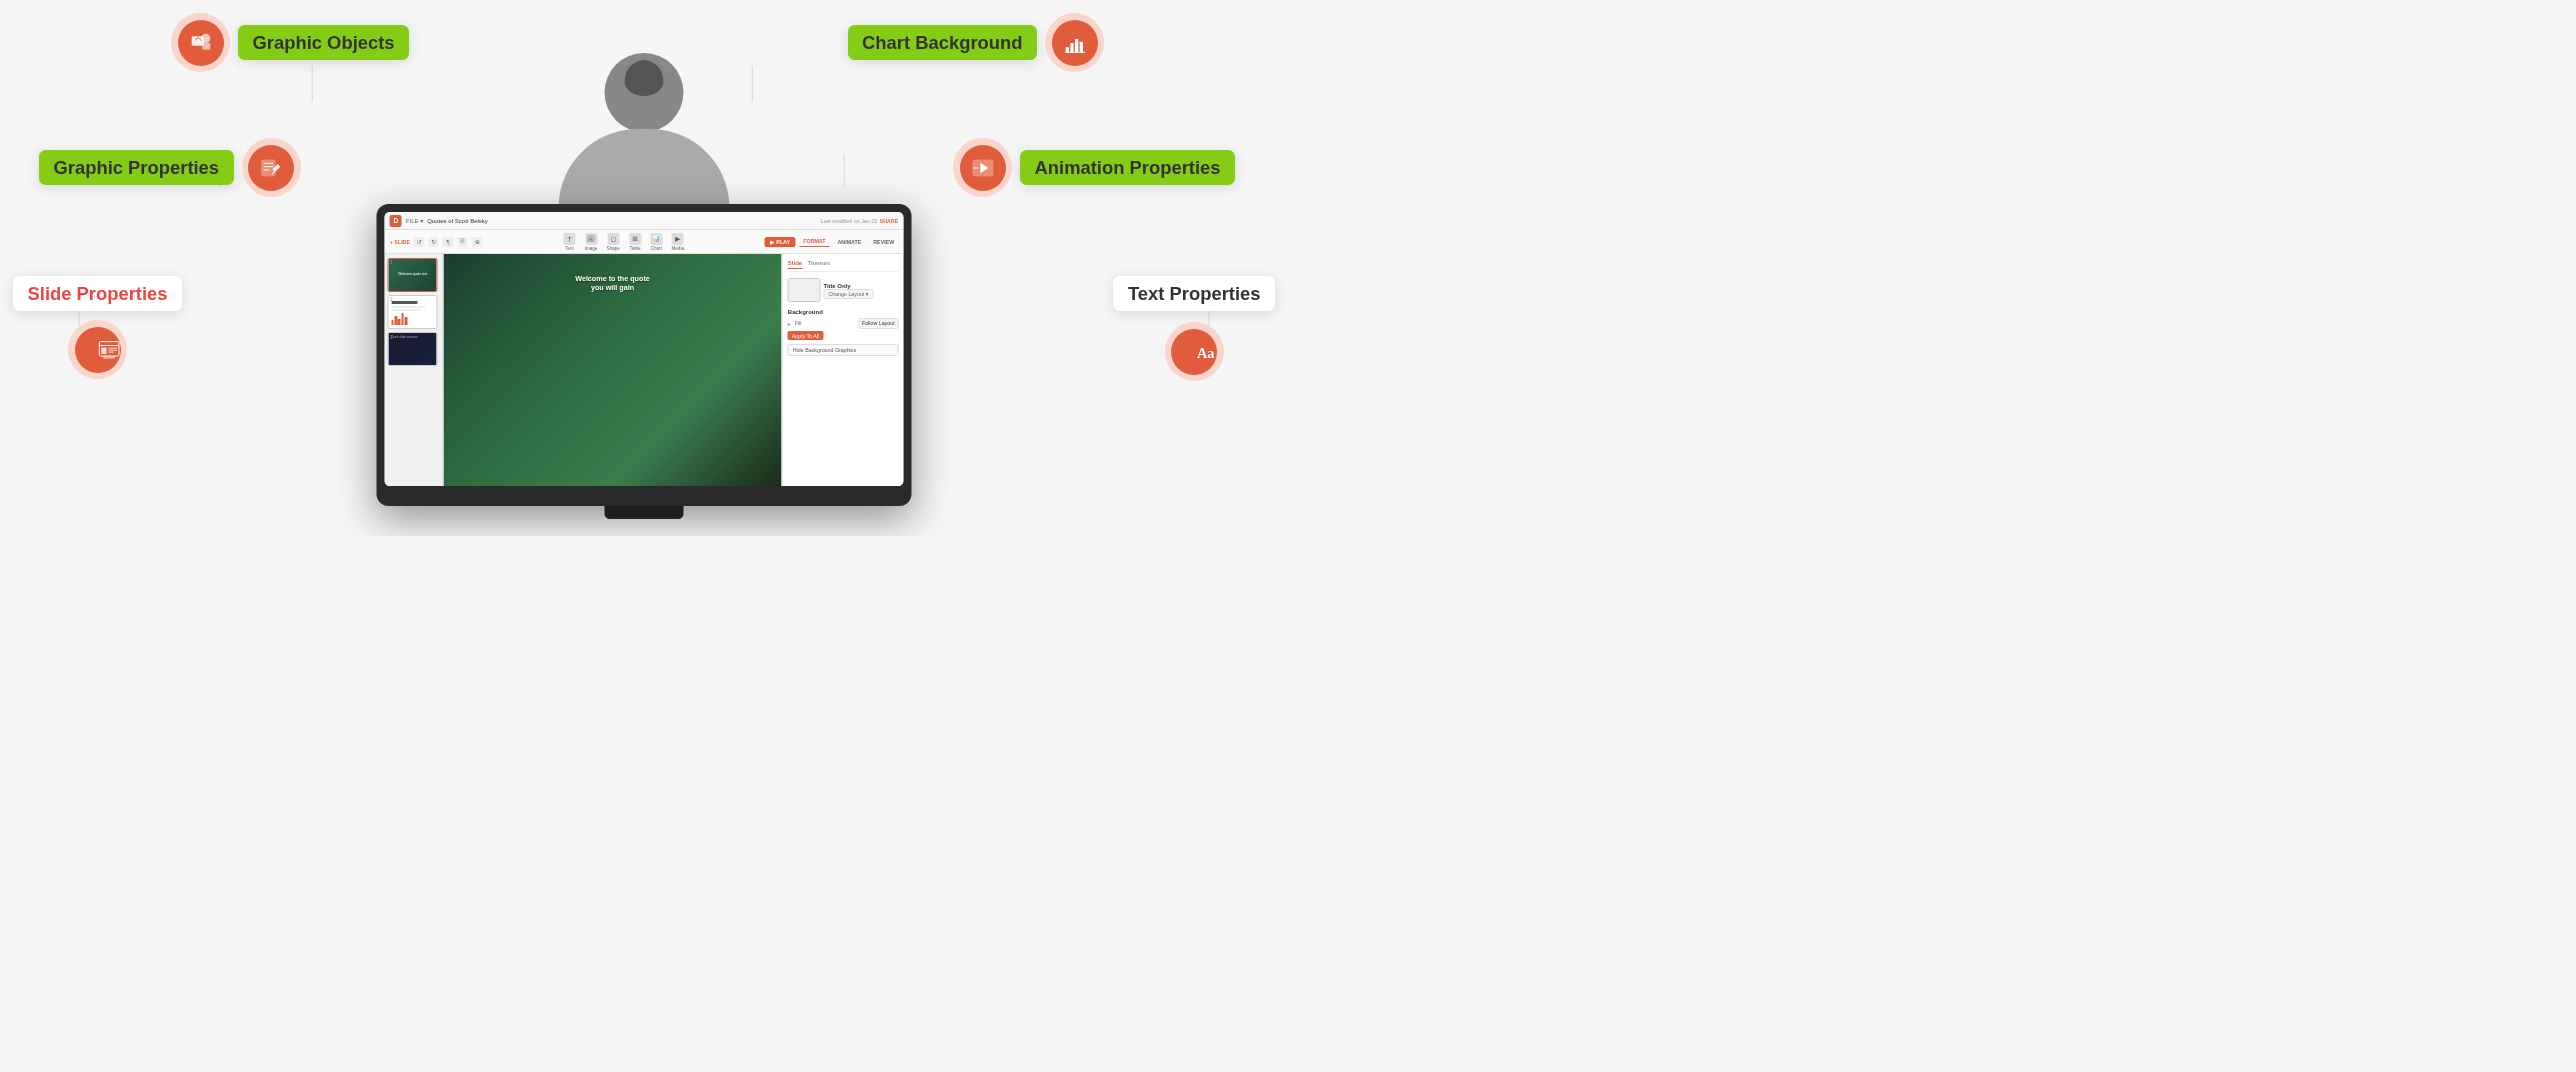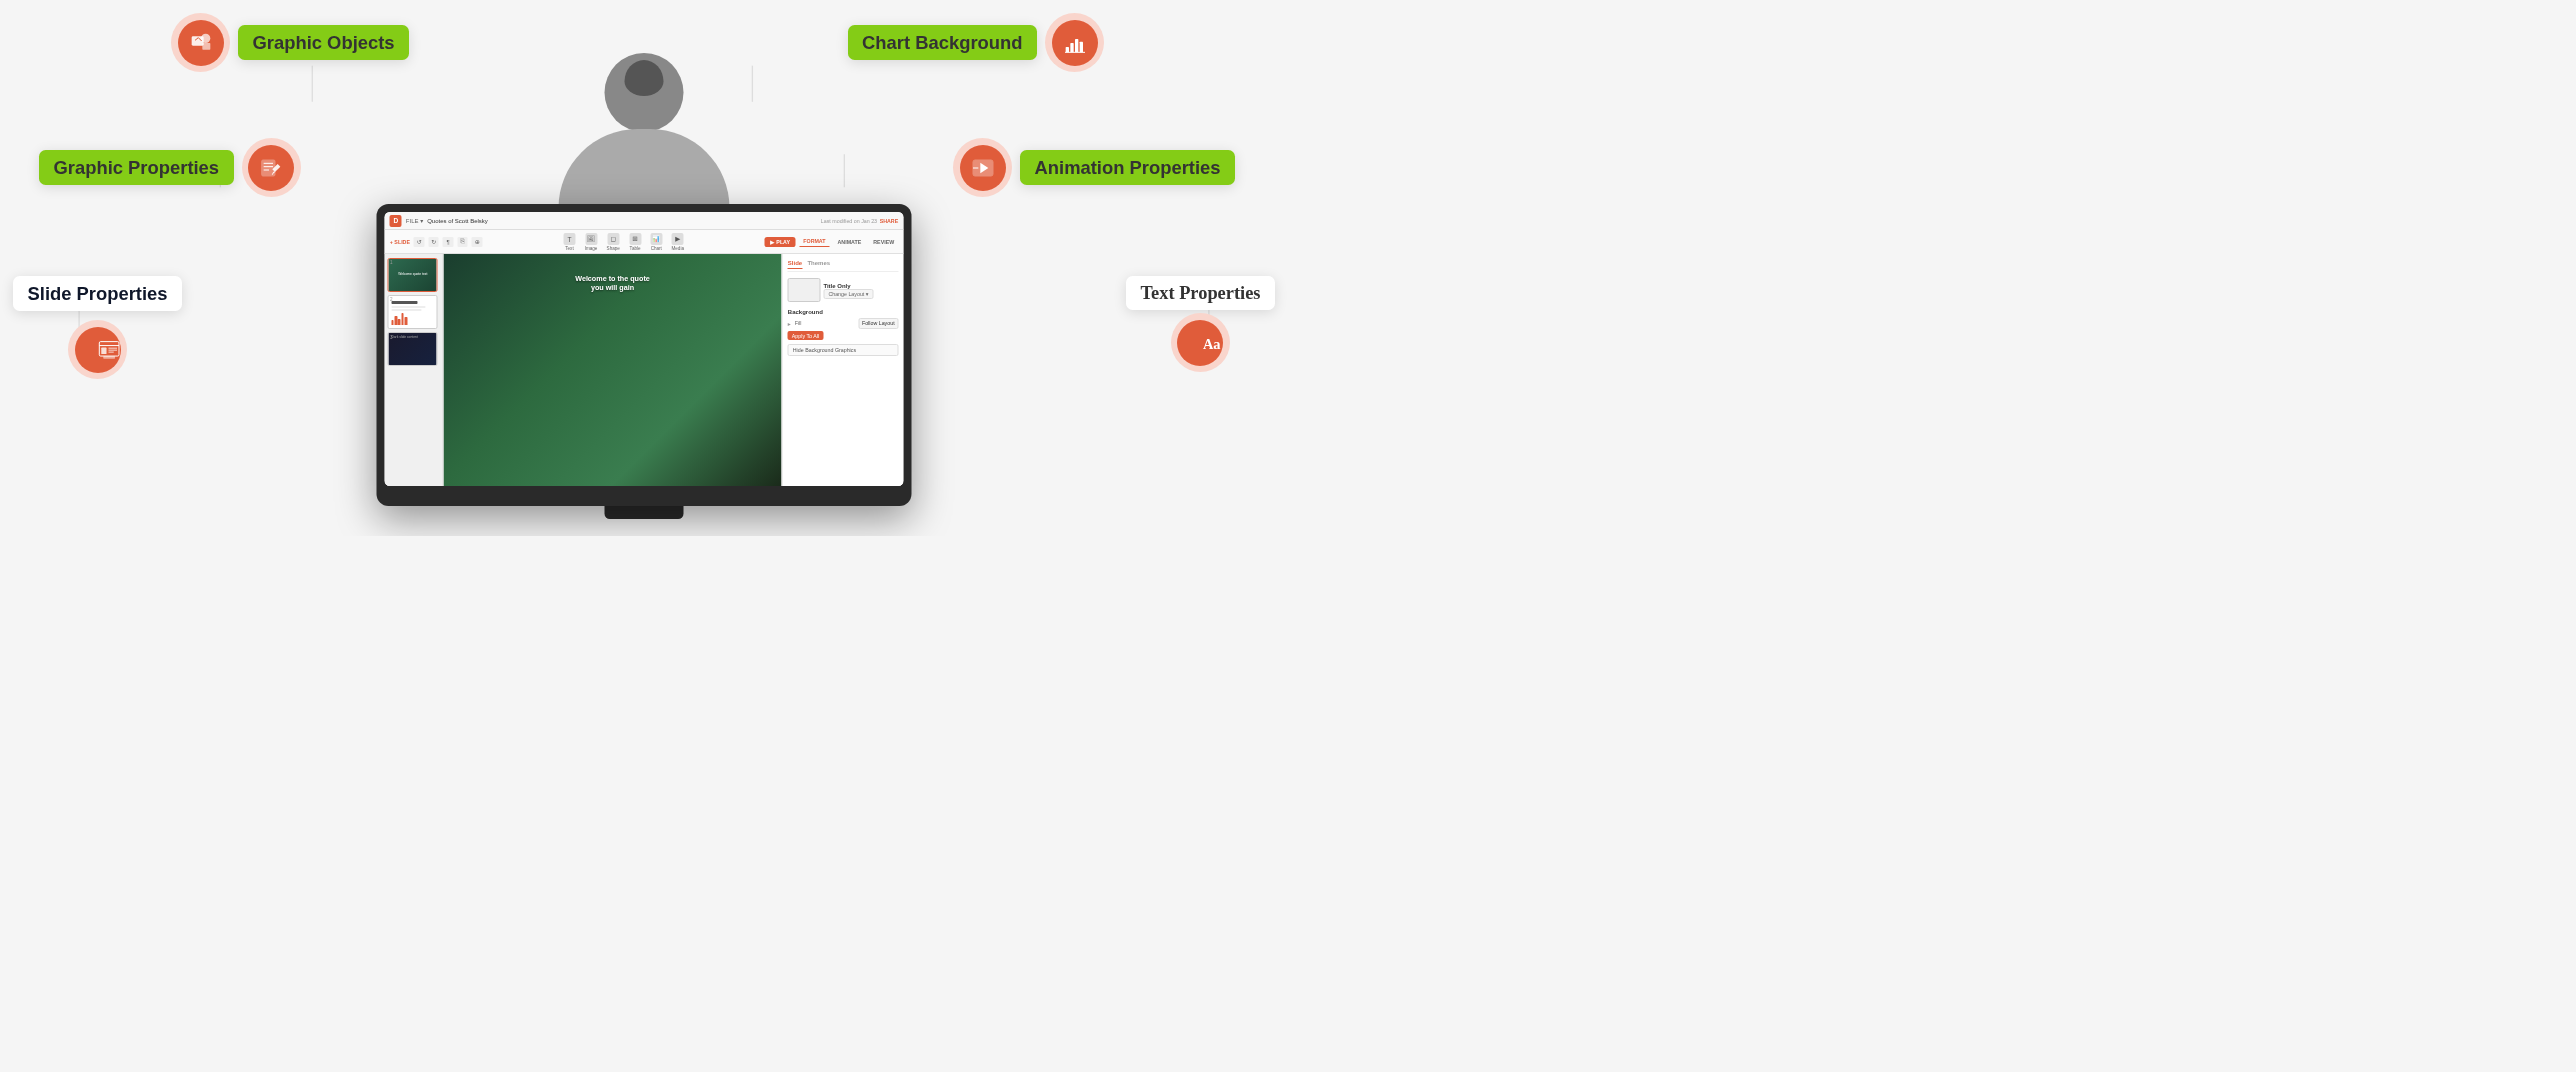--- a/index.html
+++ b/index.html
@@ -339,21 +339,21 @@
       align-items: center;
       gap: 0;
     }
     .slide-props-box {
       background: white;
       border-radius: 6.6px;
       padding: 6.6px 14.5px;
       box-shadow: 0 2.6px 13px rgba(0,0,0,0.12);
       font-size: 18.4px;
       font-weight: 700;
-      color: #0f172a;
+      color: #ef4444;
       white-space: nowrap;
       margin-bottom: 9.2px;
     }
     .slide-props-circle {
       width: 59px; height: 59px;
       border-radius: 50%;
       background: #f9d5cc;
       display: flex; align-items: center; justify-content: center;
     }
     .slide-props-circle-inner {
@@ -377,22 +377,21 @@
     }
     .text-props-box {
       background: white;
       border-radius: 6.6px;
       padding: 6.6px 14.5px;
       box-shadow: 0 2.6px 13px rgba(0,0,0,0.12);
       font-size: 18.4px;
       font-weight: 700;
       color: #333;
       white-space: nowrap;
-      margin-bottom: 3px;
-      font-family: Liberation Serif, serif;
+      margin-bottom: 11px;
     }
 
     
     .connector-svg {
       position: absolute;
       top: 0; left: 0;
       width: 100%; height: 100%;
       z-index: 1;
       pointer-events: none;
     }

